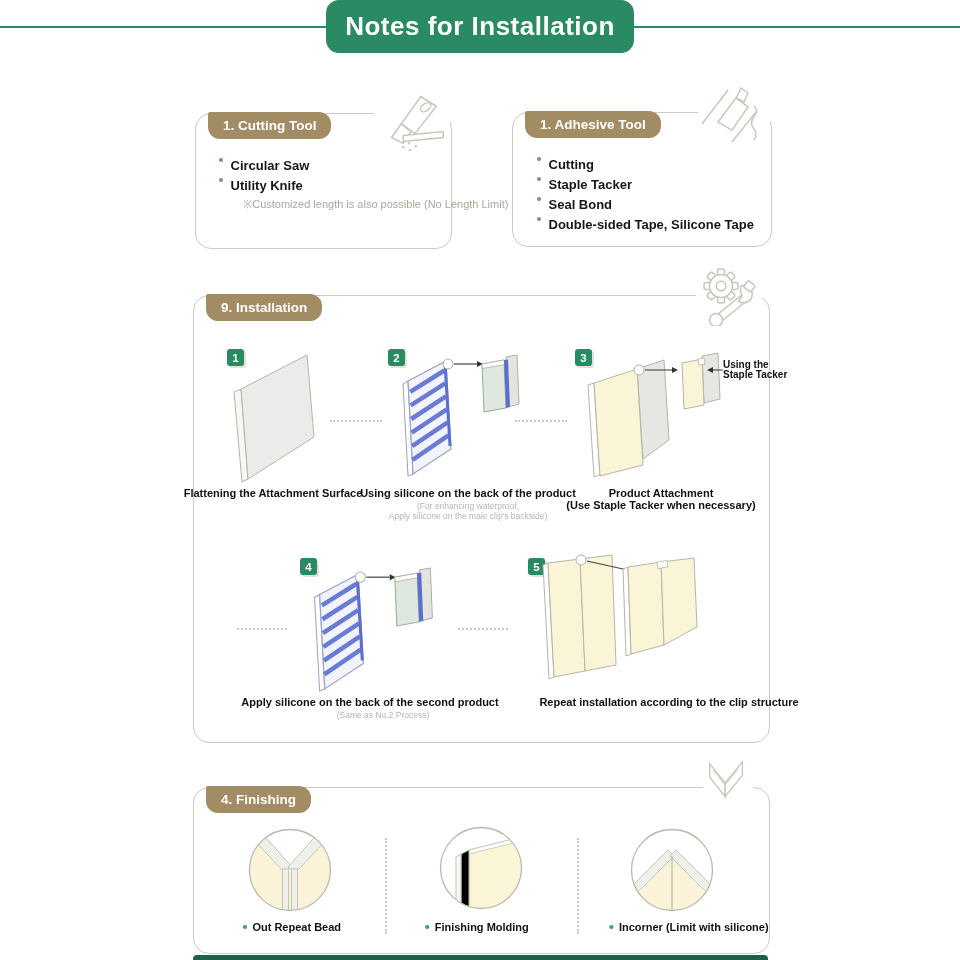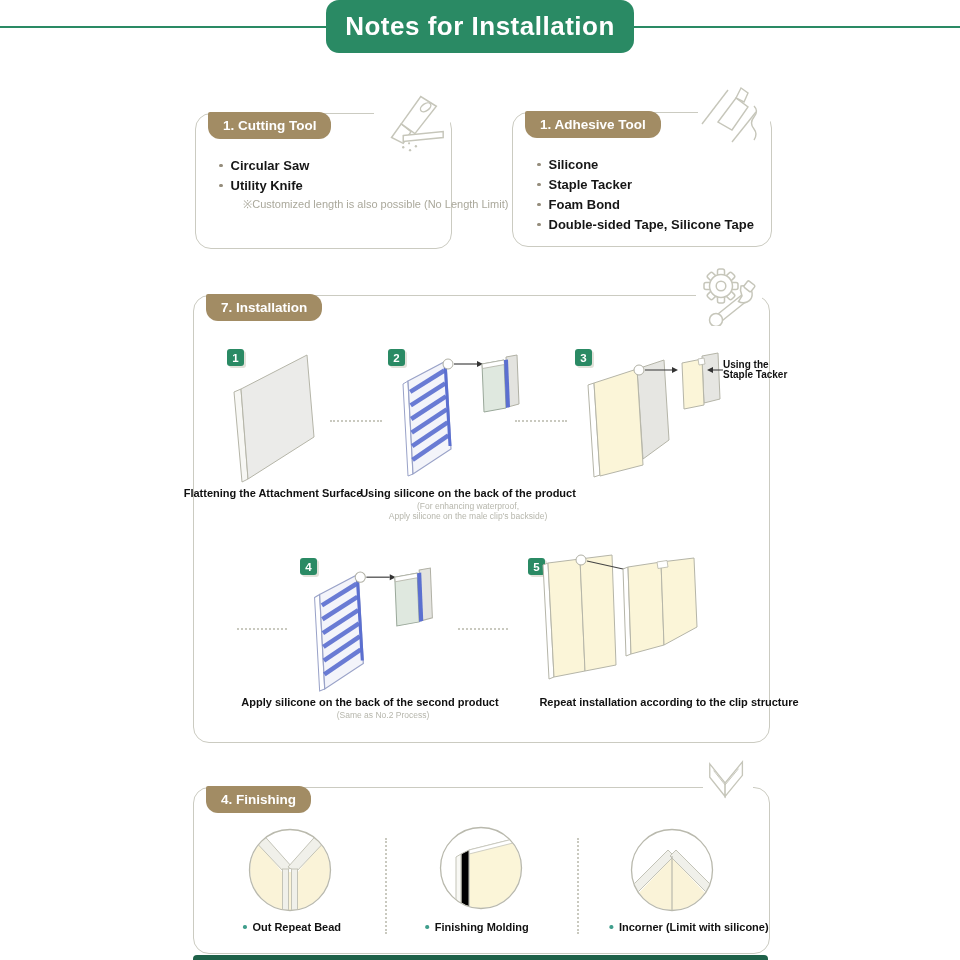--- a/index.html
+++ b/index.html
@@ -17,21 +17,21 @@
   #box3{left:193px;top:295px;width:575px;height:446px;}
   #box4{left:193px;top:787px;width:575px;height:165px;}
   .plabel{position:absolute;left:12px;top:-2px;height:27px;background:var(--tan,#a28c64);color:#fff;
           font-weight:bold;font-size:13.5px;display:flex;align-items:center;padding:0 15px;
           border-radius:2px 12px 12px 12px;white-space:nowrap;}
   
   .tool-list{position:absolute;margin:0;padding:0;}
   #box1 .tool-list{left:23px;top:44px;}
   #box2 .tool-list{left:24px;top:44px;}
   .tool-list li{list-style:none;font-size:13px;font-weight:bold;color:#161616;margin-bottom:5px;
-          display:flex;align-items:center;gap:8px;white-space:nowrap;}
+          display:flex;align-items:flex-start;gap:8px;white-space:nowrap;}
   .dot{width:3.5px;height:3.5px;background:#958d7c;border-radius:50%;flex:none;}
   .note{position:absolute;left:8px;top:82px;font-size:11px;color:#aaa89b;white-space:nowrap;margin-left:39px;}
   
   .cicon{position:absolute;background:#fff;}
   
   .stepnum{position:absolute;width:17px;height:17px;background:var(--green,#2a8a64);color:#fff;
            font-size:11.5px;font-weight:bold;display:flex;align-items:center;justify-content:center;
            border-radius:3px;box-shadow:2px 2px 0 #e2e2da;}
   .illus{position:absolute;}
   .caption{position:absolute;transform:translateX(-50%);font-size:11px;font-weight:bold;color:#111;
@@ -86,29 +86,29 @@
           <circle cx="36" cy="62" r="1.1"></circle>
       </g>
     </svg>
   </div>
 
   <section class="panel" id="box2">
     <div class="plabel">1. Adhesive Tool</div>
     <ul class="tool-list">
       <li>
           <span class="dot"></span>
-          <span>Silicone</span>
+          <span>Cutting</span>
         </li>
       <li>
           <span class="dot"></span>
           <span>Staple Tacker</span>
         </li>
       <li>
           <span class="dot"></span>
-          <span>Foam Bond</span>
+          <span>Seal Bond</span>
         </li>
       <li>
           <span class="dot"></span>
           <span>Double-sided Tape, Silicone Tape</span>
         </li>
     </ul>
   </section>
   <div class="cicon" style="left:698px;top:84px;width:72px;height:62px;">
     <svg width="72" height="62" viewBox="0 0 72 62">
       <g fill="none" stroke="#c6c6ba" stroke-width="1.4">
@@ -117,21 +117,21 @@
         <path d="M56,22 q5,5 0,11 q-5,6 0,12 q4,5 0,11"></path>
       </g>
       <g fill="#fff" stroke="#c6c6ba" stroke-width="1.4">
         <polygon points="20,38 38,14 50,23 34,46"></polygon>
         <polygon points="38,14 43,4 50,9 46,18"></polygon>
       </g>
     </svg>
   </div>
 
   <section class="panel" id="box3">
-    <div class="plabel">7. Installation</div>
+    <div class="plabel">9. Installation</div>
   </section>
   <div class="cicon" style="left:696px;top:266px;width:66px;height:60px;">
     <svg width="66" height="60" viewBox="0 0 64 60">
       <g fill="#fff" stroke="#c6c6ba" stroke-width="1.5">
         <polygon points="16,52 46,28 51,34 21,58"></polygon>
         <circle cx="19" cy="54" r="6.5"></circle>
         <path d="M44,20 a9,8.5 0 1 1 -2.5,15.5 l3.5,-5.5 -1.5,-5.5 z"></path>
         <rect x="48" y="16" width="9" height="8" rx="1.5" transform="rotate(38 52 20)"></rect>
       </g>
       <g transform="translate(24,20)" fill="#fff" stroke="#c6c6ba" stroke-width="1.5">
@@ -235,20 +235,24 @@
 
   <div class="dotsep-h" style="left:330px;top:420px;width:52px;"></div>
   <div class="dotsep-h" style="left:515px;top:420px;width:52px;"></div>
   <div class="dotsep-h" style="left:237px;top:628px;width:50px;"></div>
   <div class="dotsep-h" style="left:458px;top:628px;width:50px;"></div>
 
   <div class="caption" style="left:273px;top:487px;">Flattening the Attachment Surface</div>
   <div class="caption" style="left:468px;top:487px;">Using silicone on the back of the product</div>
   <div class="subcaption" style="left:468px;top:501px;">(For enhancing waterproof,</div>
   <div class="subcaption" style="left:468px;top:511px;">Apply silicone on the male clip's backside)</div>
+  <div class="caption" style="left:661px;top:487px;">
+    <div>Product Attachment</div>
+    <div>(Use Staple Tacker when necessary)</div>
+  </div>
   <div class="caption" style="left:370px;top:696px;">Apply silicone on the back of the second product</div>
   <div class="subcaption" style="left:383px;top:710px;">(Same as No.2 Process)</div>
   <div class="caption" style="left:621px;top:696px;margin-left:48px;">Repeat installation according to the clip structure</div>
 
   <section class="panel" id="box4">
     <div class="plabel">4. Finishing</div>
   </section>
   <div class="cicon" style="left:703px;top:760px;width:50px;height:48px;">
     <svg width="50" height="48" viewBox="0 0 50 50">
       <g fill="#fff" stroke="#c6c6ba" stroke-width="1.4">

